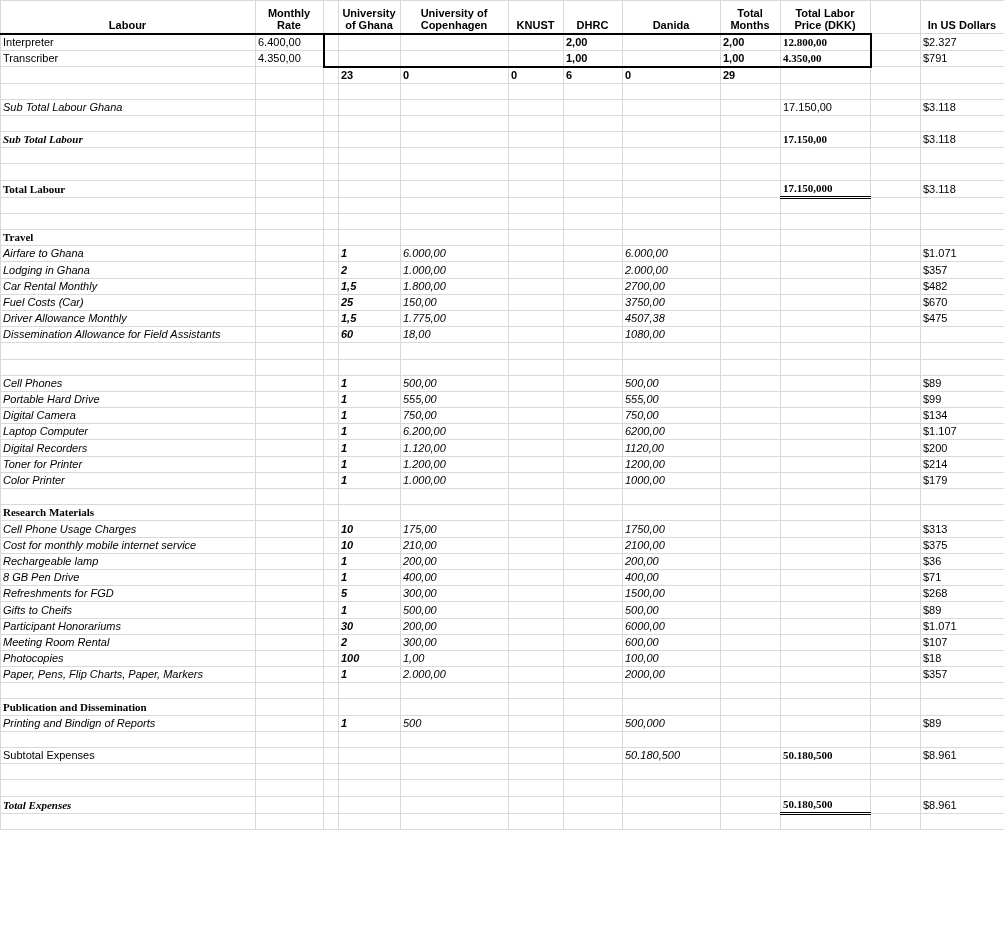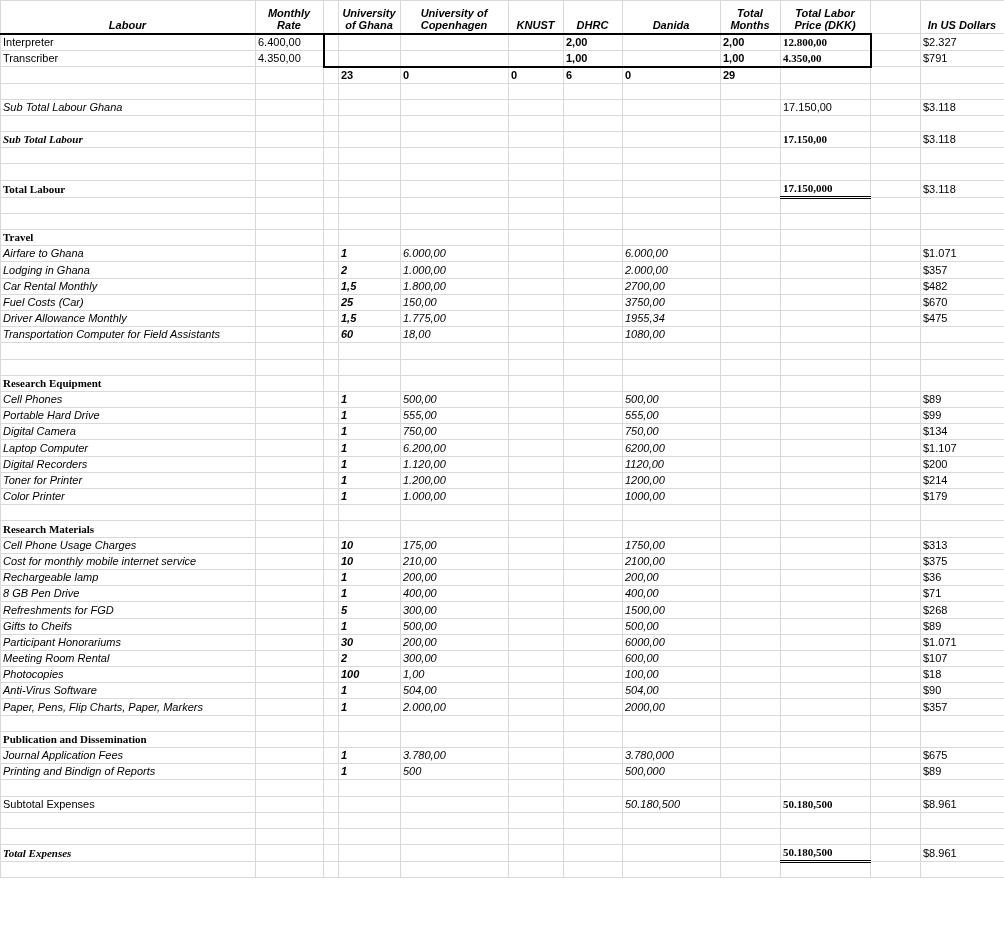--- a/index.html
+++ b/index.html
@@ -23,21 +23,20 @@
     text-align: left;
   }
   table.sheet thead td {
     height: 33px;
     font-weight: bold;
     vertical-align: bottom;
     white-space: normal;
     text-align: center;
     line-height: 12px;
     padding-bottom: 2px;
-    font-style: italic;
   }
   .l { text-align: left; }
   .r { text-align: right; }
   .c { text-align: center; font-weight: bold; }
   .b { font-weight: bold; font-family: Liberation Serif, serif; }
   .i { font-style: italic; }
   .bb2 { border-bottom: 2px solid #000 !important; }
   .bl2 { border-left: 2px solid #000 !important; }
   .br2 { border-right: 2px solid #000 !important; }
   .acct { border-top: 1px solid #000 !important; border-bottom: 3px double #000 !important; }
@@ -316,28 +315,28 @@
         <td class="r">$670</td>
       </tr>
       <tr>
         <td class="i">Driver Allowance Monthly</td>
         <td></td>
         <td></td>
         <td class="c i">1,5</td>
         <td class="r i">1.775,00</td>
         <td></td>
         <td></td>
-        <td class="r i">1955,34</td>
+        <td class="r i">4507,38</td>
         <td></td>
         <td></td>
         <td></td>
         <td class="r">$475</td>
       </tr>
       <tr>
-        <td class="i">Transportation Computer for Field Assistants</td>
+        <td class="i">Dissemination Allowance for Field Assistants</td>
         <td></td>
         <td></td>
         <td class="c i">60</td>
         <td class="r i">18,00</td>
         <td></td>
         <td></td>
         <td class="r i">1080,00</td>
         <td></td>
         <td></td>
         <td></td>
@@ -365,34 +364,20 @@
         <td></td>
         <td></td>
         <td></td>
         <td></td>
         <td></td>
         <td></td>
         <td></td>
         <td></td>
       </tr>
       <tr>
-        <td class="b">Research Equipment</td>
-        <td></td>
-        <td></td>
-        <td></td>
-        <td></td>
-        <td></td>
-        <td></td>
-        <td></td>
-        <td></td>
-        <td></td>
-        <td></td>
-        <td></td>
-      </tr>
-      <tr>
         <td class="i">Cell Phones</td>
         <td></td>
         <td></td>
         <td class="c i">1</td>
         <td class="r i">500,00</td>
         <td></td>
         <td></td>
         <td class="r i">500,00</td>
         <td></td>
         <td></td>
@@ -631,34 +616,20 @@
         <td class="r i">1,00</td>
         <td></td>
         <td></td>
         <td class="r i">100,00</td>
         <td></td>
         <td></td>
         <td></td>
         <td class="r">$18</td>
       </tr>
       <tr>
-        <td class="i">Anti-Virus Software</td>
-        <td></td>
-        <td></td>
-        <td class="c i">1</td>
-        <td class="r i">504,00</td>
-        <td></td>
-        <td></td>
-        <td class="r i">504,00</td>
-        <td></td>
-        <td></td>
-        <td></td>
-        <td class="r">$90</td>
-      </tr>
-      <tr>
         <td class="i">Paper, Pens, Flip Charts, Paper, Markers</td>
         <td></td>
         <td></td>
         <td class="c i">1</td>
         <td class="r i">2.000,00</td>
         <td></td>
         <td></td>
         <td class="r i">2000,00</td>
         <td></td>
         <td></td>
@@ -685,34 +656,20 @@
         <td></td>
         <td></td>
         <td></td>
         <td></td>
         <td></td>
         <td></td>
         <td></td>
         <td></td>
         <td></td>
         <td></td>
-      </tr>
-      <tr>
-        <td class="i">Journal Application Fees</td>
-        <td></td>
-        <td></td>
-        <td class="c i">1</td>
-        <td class="r i">3.780,00</td>
-        <td></td>
-        <td></td>
-        <td class="r i">3.780,000</td>
-        <td></td>
-        <td></td>
-        <td></td>
-        <td class="r">$675</td>
       </tr>
       <tr>
         <td class="i">Printing and Bindign of Reports</td>
         <td></td>
         <td></td>
         <td class="c i">1</td>
         <td class="r i">500</td>
         <td></td>
         <td></td>
         <td class="r i">500,000</td>

